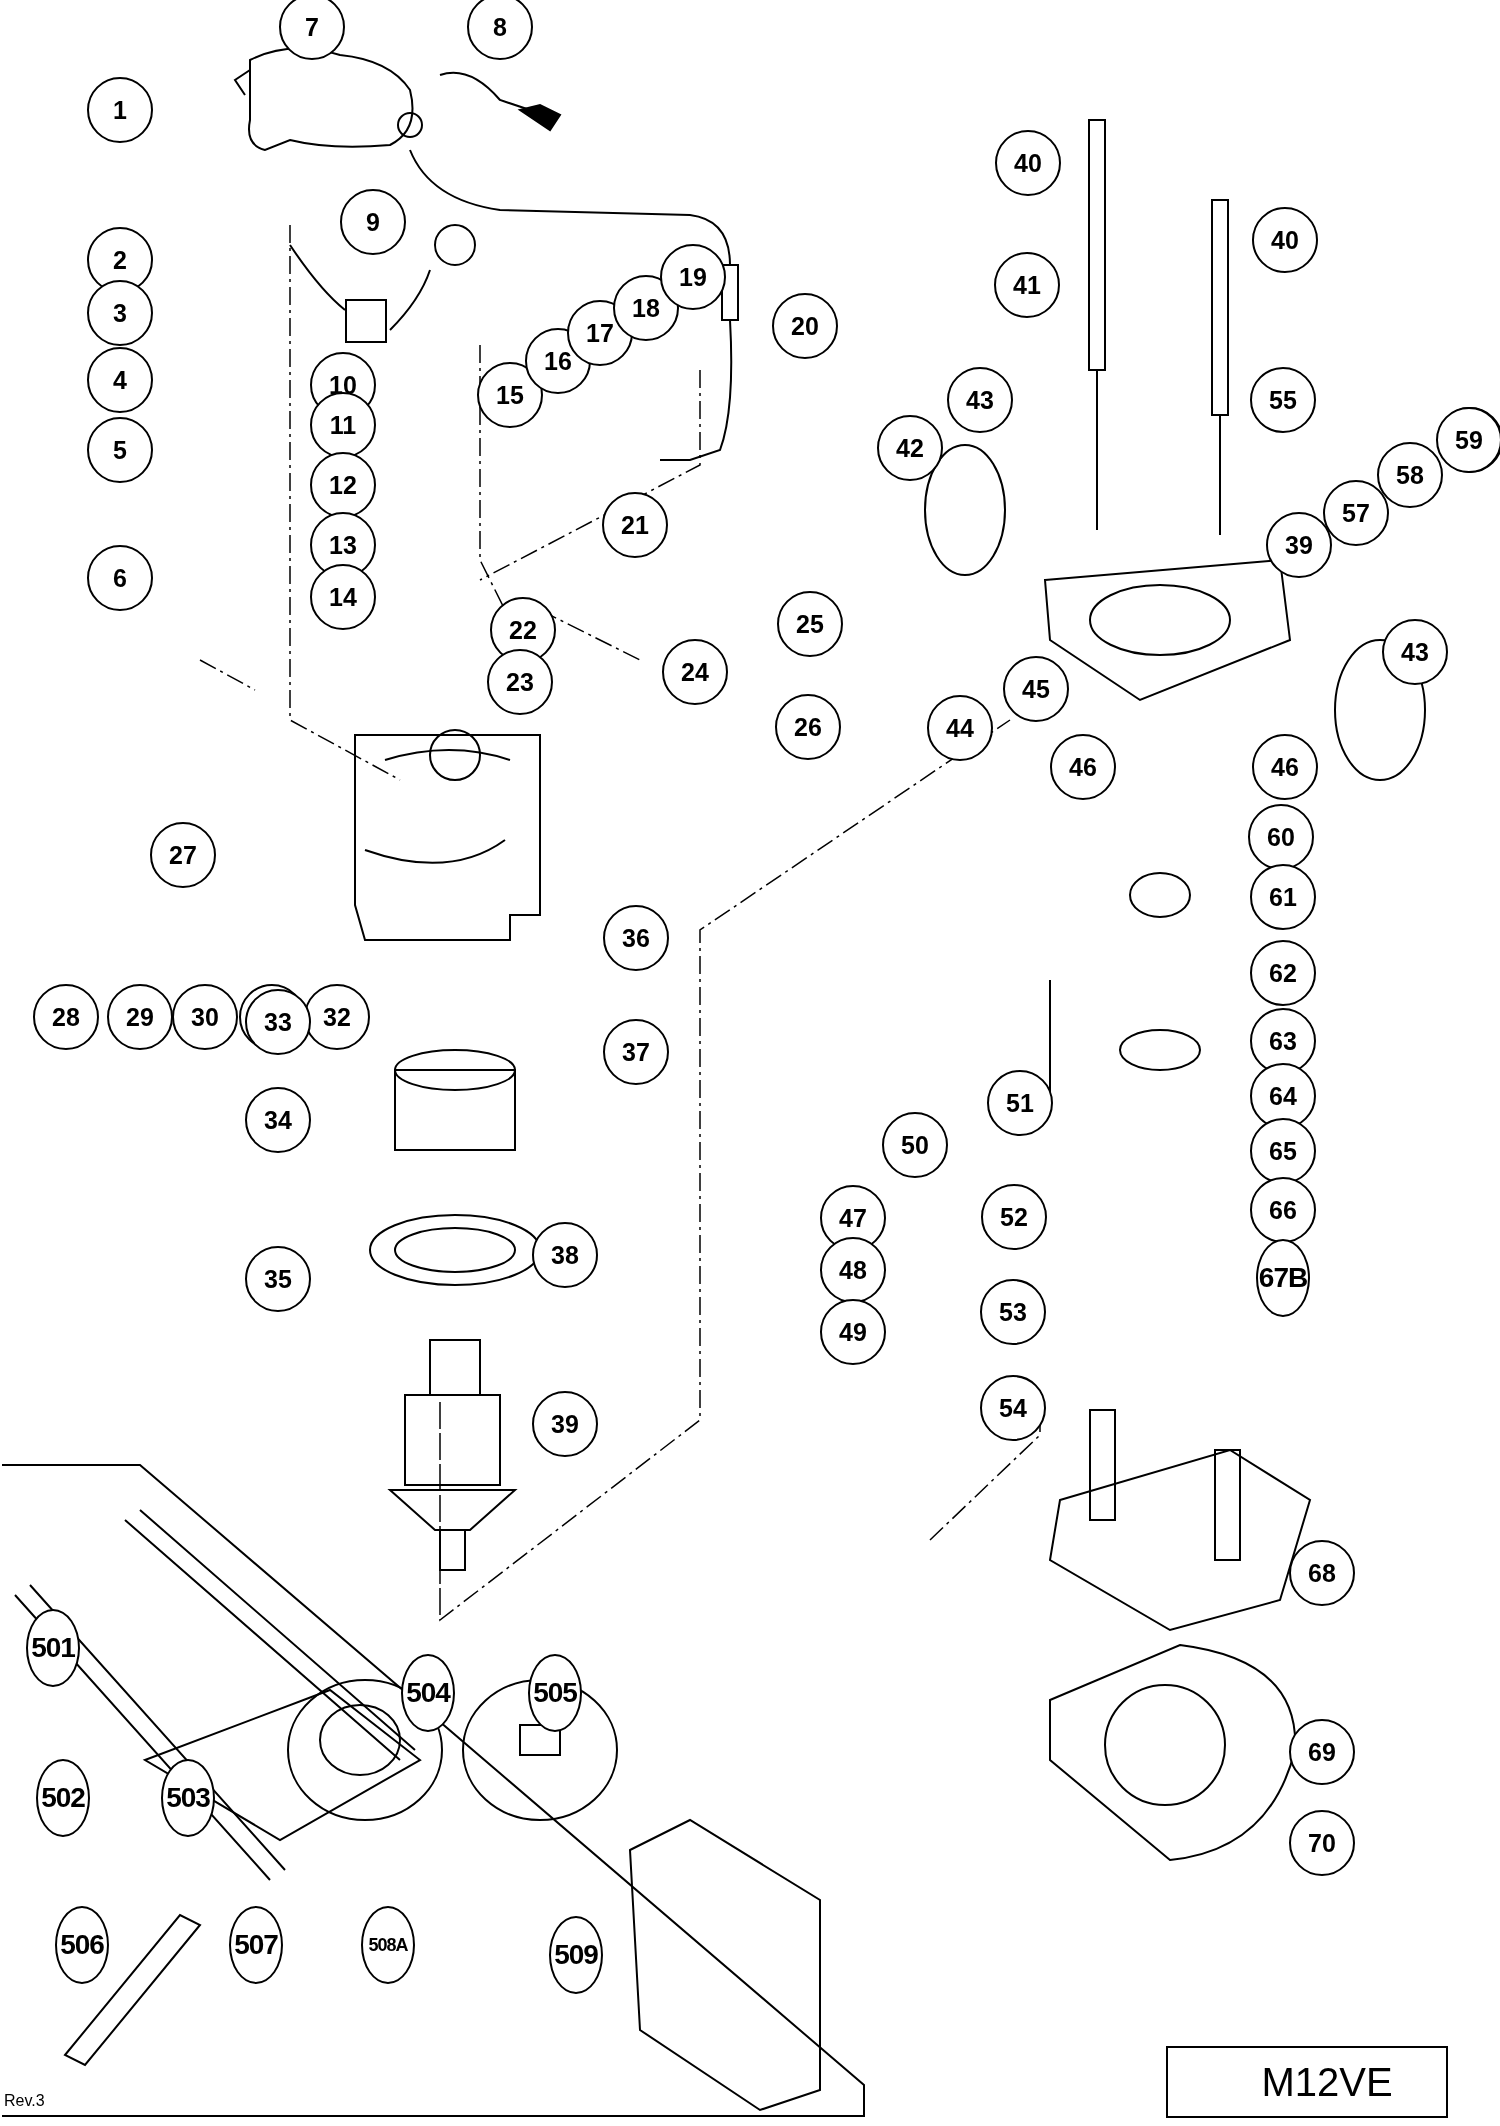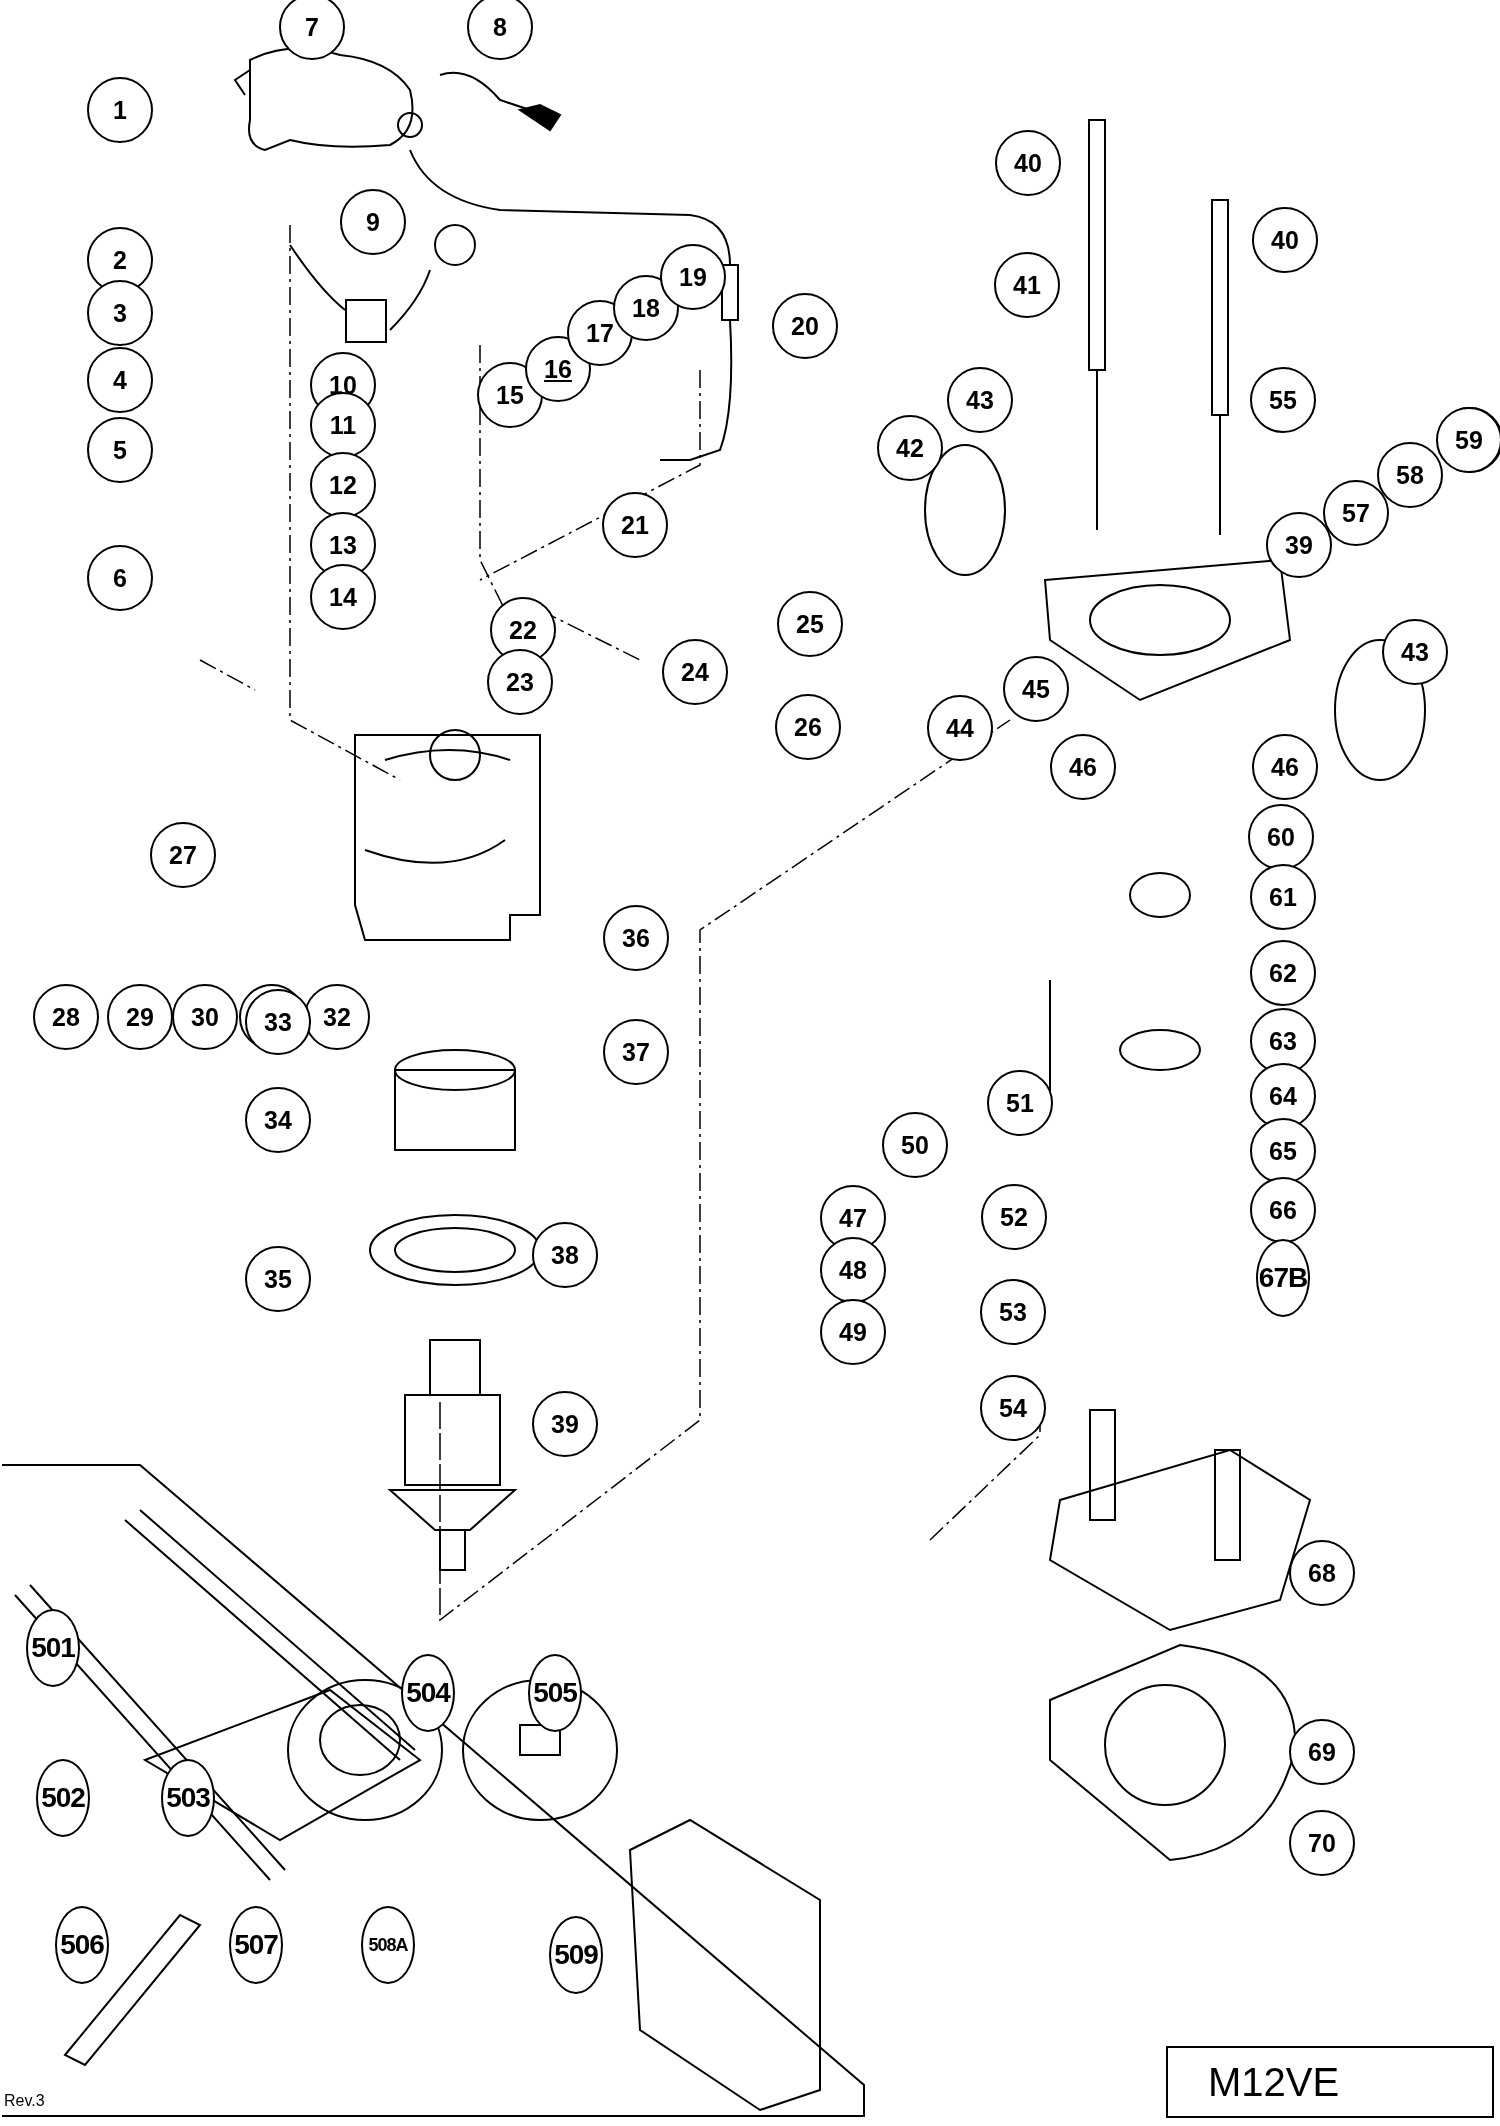--- a/index.html
+++ b/index.html
@@ -1,21 +1,21 @@
 <!DOCTYPE html>
 <html><head>
 <meta charset="utf-8">
 <style>
   html,body{margin:0;padding:0;background:#fff;}
   body{width:1500px;height:2126px;position:relative;overflow:hidden;font-family:"Liberation Sans",sans-serif;color:#000;}
   #art{position:absolute;left:0;top:0;width:1500px;height:2126px;}
   .callout{position:absolute;width:66px;height:66px;margin:-33px 0 0 -33px;border:2.5px solid #000;border-radius:50%;box-sizing:border-box;background:#fff;display:flex;align-items:center;justify-content:center;font-weight:bold;font-size:25px;font-family:"Liberation Sans",sans-serif;}
   .callout.oval{width:54px;height:78px;margin:-39px 0 0 -27px;font-size:28px;letter-spacing:-1px;}
   .callout.oval.small{font-size:18px;}
-  #model-box{position:absolute;left:1166px;top:2046px;width:328px;height:72px;border:2.5px solid #000;box-sizing:border-box;font-size:40px;display:flex;align-items:center;padding-left:40px;}
+  #model-box{position:absolute;left:1166px;top:2046px;width:282px;height:72px;border:2.5px solid #000;box-sizing:border-box;font-size:40px;display:flex;align-items:center;padding-left:40px;justify-content:center;}
   #rev{position:absolute;left:4px;top:2092px;font-size:16px;}
 </style>
 </head>
 <body>
 
 <svg id="art" viewBox="0 0 1500 2126" xmlns="http://www.w3.org/2000/svg" fill="none" stroke="#000" stroke-width="2">
 
   <path d="M2 1465 L140 1465 L864 2085 L864 2116 L2 2116"></path>
 
   <g stroke-dasharray="18 5 3 5" stroke-width="1.5">
@@ -125,21 +125,21 @@
     <div class="callout" style="left: 120px; top: 578px;">6</div>
     <div class="callout" style="left: 312px; top: 27px;">7</div>
     <div class="callout" style="left: 500px; top: 27px;">8</div>
     <div class="callout" style="left: 373px; top: 222px;">9</div>
     <div class="callout" style="left: 343px; top: 385px;">10</div>
     <div class="callout" style="left: 343px; top: 425px;">11</div>
     <div class="callout" style="left: 343px; top: 485px;">12</div>
     <div class="callout" style="left: 343px; top: 545px;">13</div>
     <div class="callout" style="left: 343px; top: 597px;">14</div>
     <div class="callout" style="left: 510px; top: 395px;">15</div>
-    <div class="callout" style="left: 558px; top: 369px; text-decoration: underline;">16</div>
+    <div class="callout" style="left: 558px; top: 361px;">16</div>
     <div class="callout" style="left: 600px; top: 333px;">17</div>
     <div class="callout" style="left: 646px; top: 308px;">18</div>
     <div class="callout" style="left: 693px; top: 277px;">19</div>
     <div class="callout" style="left: 805px; top: 326px;">20</div>
     <div class="callout" style="left: 635px; top: 525px;">21</div>
     <div class="callout" style="left: 523px; top: 630px;">22</div>
     <div class="callout" style="left: 520px; top: 682px;">23</div>
     <div class="callout" style="left: 695px; top: 672px;">24</div>
     <div class="callout" style="left: 810px; top: 624px;">25</div>
     <div class="callout" style="left: 808px; top: 727px;">26</div>

